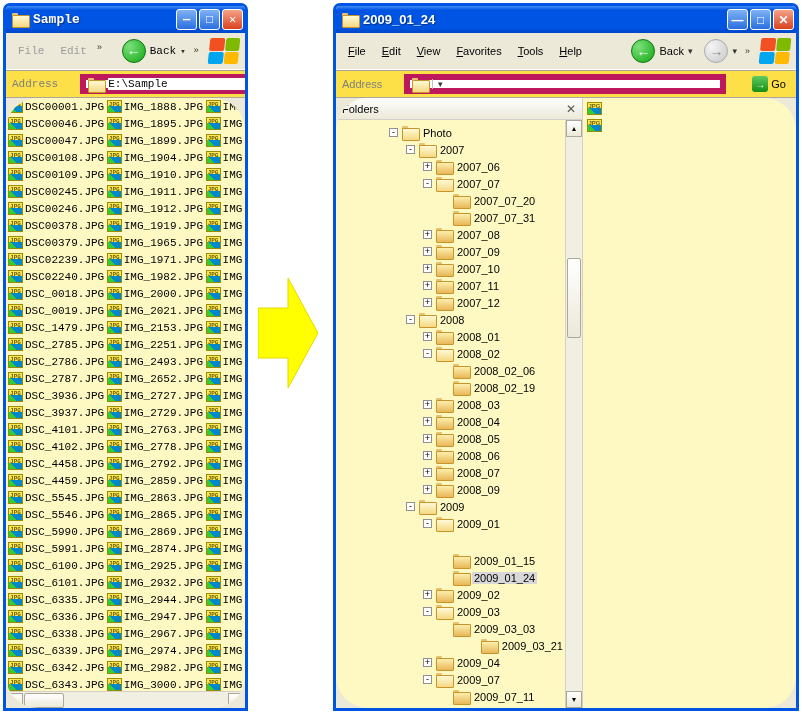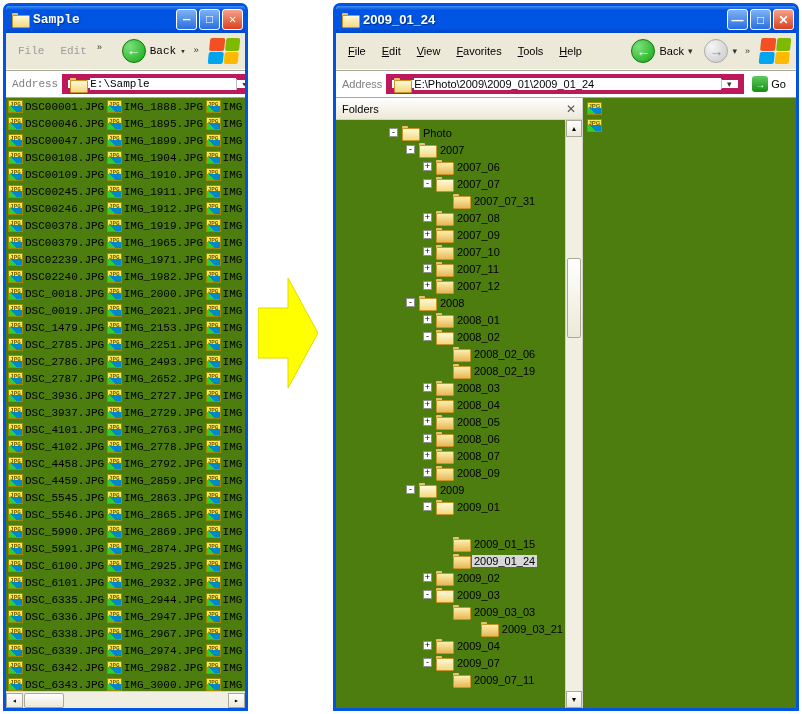--- a/index.html
+++ b/index.html
@@ -63,39 +63,39 @@
   .circle-gray  { background: radial-gradient(circle at 30% 30%,#f5f5f5,#c8c8c8); border:1px solid #aaa; color:#888;}
   .chev { font-size: 9px; color: #333; cursor:pointer; }
   .winlogo {
     width: 30px; height: 26px; margin-left: 6px;
     display: grid; grid-template-columns: 1fr 1fr; grid-template-rows: 1fr 1fr; gap:1px;
     transform: skewX(-6deg);
   }
   .winlogo div { border-radius:2px; }
   .winlogo .r{background:#F25022}.winlogo .g{background:#7FBA00}.winlogo .b{background:#00A4EF}.winlogo .y{background:#FFB900}
   .addrbar {
-    background: #ffffff; border-top:1px solid #aca899; border-bottom:1px solid #aca899;
-    padding: 3px 6px; display: flex; align-items: center; gap: 4px;
+    background: #fde047; border-top:1px solid #aca899; border-bottom:1px solid #aca899;
+    padding: 3px 6px; display: flex; align-items: center; gap: 22px;
   }
   .addr-label { color:#7f7f7f; }
   .addr-combo {
     flex:1; height:20px; border:6px solid #be185d; background:#fff;
     display:flex; align-items:center; padding:0 2px;
   }
   .addr-combo .folder-ico{margin-right:4px}
   .addr-input { flex:1; border:none; outline:none; font: inherit; }
   .combo-arrow { width:15px; text-align:center; border-left:1px solid #c0c0c0; cursor:pointer; color:#333; font-size:9px;}
   .go-btn {
     display:flex; align-items:center; gap:3px; cursor:pointer;
     padding:1px 4px;
   }
   .go-icon { width:16px;height:16px;border-radius:3px;
     background:linear-gradient(to bottom,#5FCB5F,#158F15);
     display:flex;align-items:center;justify-content:center;color:#fff;font-size:10px;font-weight:bold;}
-  .content { flex:1; background:#4d7c0f; display:flex; overflow:hidden; position:relative;}
+  .content { flex:1; background:#fef9c3; display:flex; overflow:hidden; position:relative;border-radius:32px;}
   
   .filecols { flex:1; display:flex; overflow:hidden;}
   .filecol { width: 100px; overflow:hidden;}
   .filecol.third{width:42px;}
   .fileitem { display:flex; align-items:center; height:17px; padding-left:2px; white-space:nowrap; cursor:pointer;}
   .fileitem .jpg-ico{flex-shrink:0;margin-right:2px;}
   .hscroll {
     height:17px; background:#F1EFE2; border-top:1px solid #d4d0c8;
     display:flex; align-items:center;
   }
@@ -663,21 +663,20 @@
           <div class="g"></div>
           <div class="b"></div>
           <div class="y"></div>
         </div>
     </div>
   </div>
   <div class="addrbar">
     <span class="addr-label">Address</span>
     <div class="addr-combo">
       <span class="folder-ico open"></span>
-      <input class="addr-input" value="E:\Photo\2009\2009_01\2009_01_24" style="">
       <span class="combo-arrow">▾</span>
     </div>
     <div class="go-btn">
       <span class="go-icon">→</span>
       <span>Go</span>
     </div>
   </div>
   <div class="content">
     <div class="folderspane">
       <div class="folders-hdr">
@@ -702,20 +701,25 @@
               <span class="lbl">2007_06</span>
             </div>
             <div class="tree-row" style="padding-left: 85px;">
               <span class="tog">-</span>
               <span class="folder-ico open"></span>
               <span class="lbl">2007_07</span>
             </div>
             <div class="tree-row" style="padding-left: 102px;">
               <span class="tog blank"></span>
               <span class="folder-ico"></span>
+              <span class="lbl">2007_07_20</span>
+            </div>
+            <div class="tree-row" style="padding-left: 102px;">
+              <span class="tog blank"></span>
+              <span class="folder-ico"></span>
               <span class="lbl">2007_07_31</span>
             </div>
             <div class="tree-row" style="padding-left: 85px;">
               <span class="tog">+</span>
               <span class="folder-ico"></span>
               <span class="lbl">2007_08</span>
             </div>
             <div class="tree-row" style="padding-left: 85px;">
               <span class="tog">+</span>
               <span class="folder-ico"></span>

